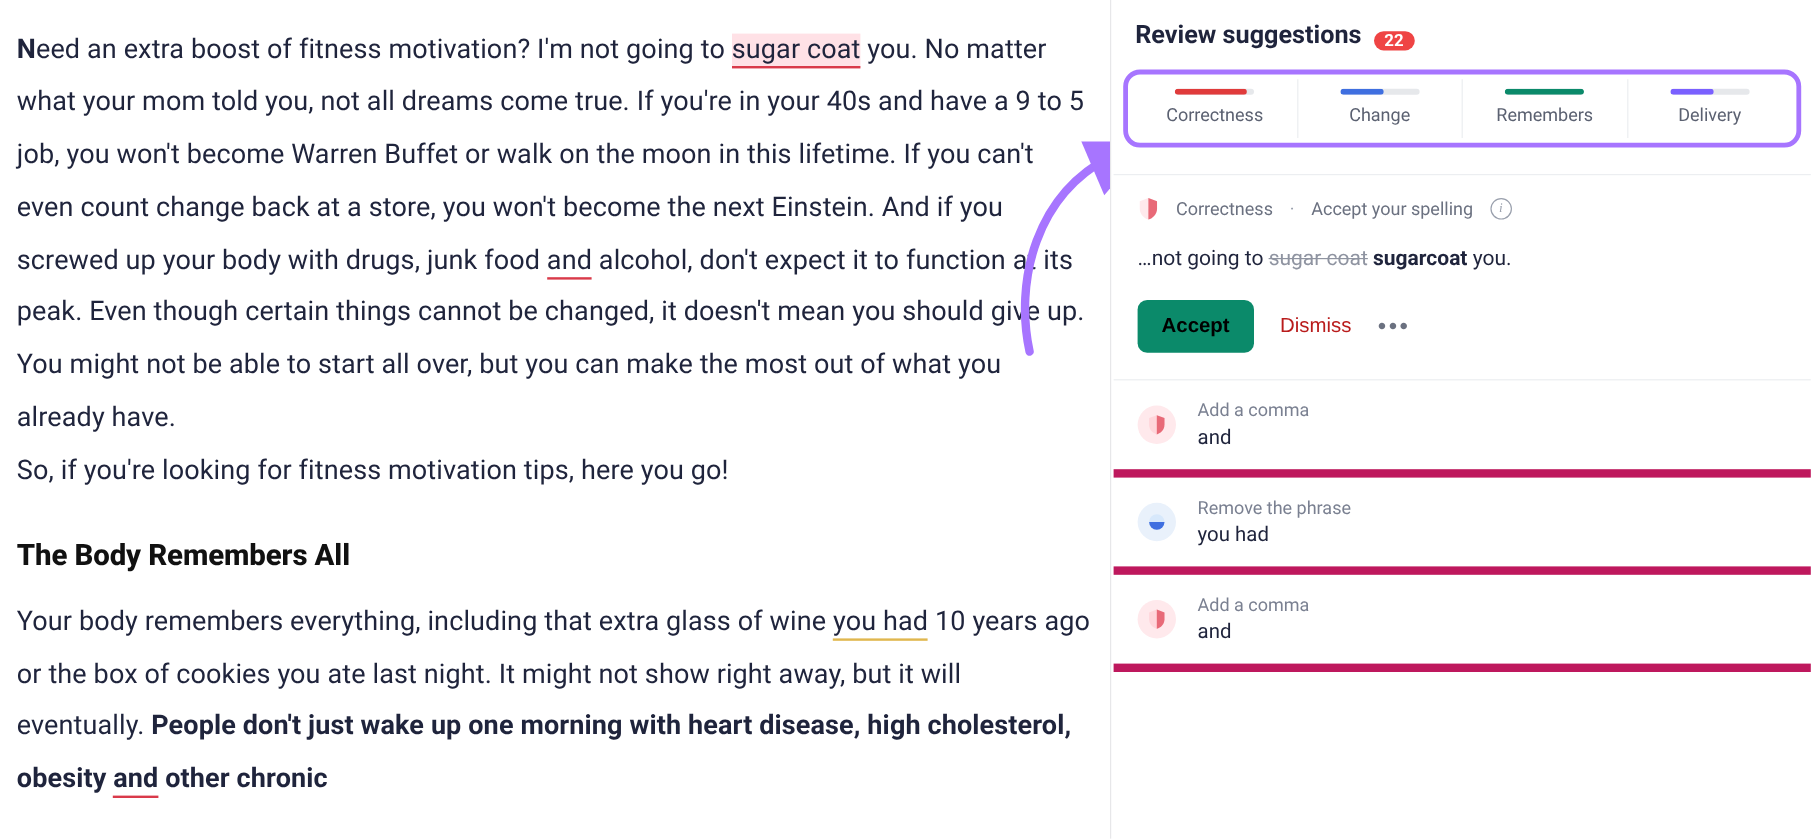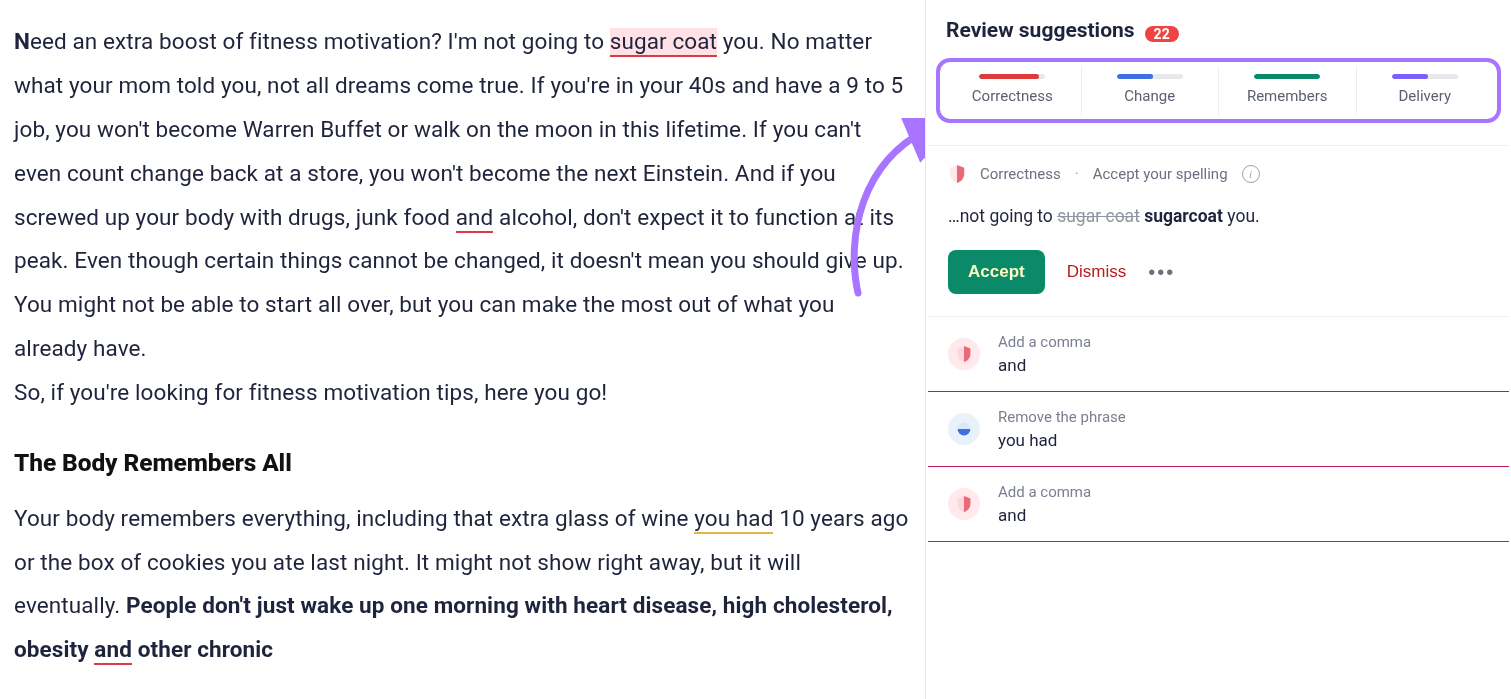--- a/index.html
+++ b/index.html
@@ -158,21 +158,21 @@
   .bold { font-weight: 700; }
 
   .card-actions {
     margin-top: 24px;
     display: flex;
     align-items: center;
     gap: 22px;
   }
   .btn-accept {
     background: #0b8a6a;
-    color: #fef9c3;
+    color: #000000;
     font-weight: 700;
     font-size: 17px;
     border: none;
     border-radius: 8px;
     padding: 12px 20px;
     cursor: pointer;
   }
   .btn-dismiss {
     background: none;
     border: none;
@@ -186,21 +186,21 @@
     font-size: 20px;
     letter-spacing: 2px;
     cursor: pointer;
   }
 
   .mini-card {
     display: flex;
     align-items: center;
     gap: 18px;
     padding: 16px 20px;
-    border-bottom: 1px solid #be185d;
+    border-bottom: 7px solid #be185d;
     cursor: pointer;
   }
   .mini-icon {
     width: 32px; height: 32px;
     border-radius: 50%;
     display: flex; align-items: center; justify-content: center;
     flex-shrink: 0;
   }
   .mini-icon.red-bg { background: #ffe9ec; }
   .mini-icon.blue-bg { background: #e9f1fb; }

